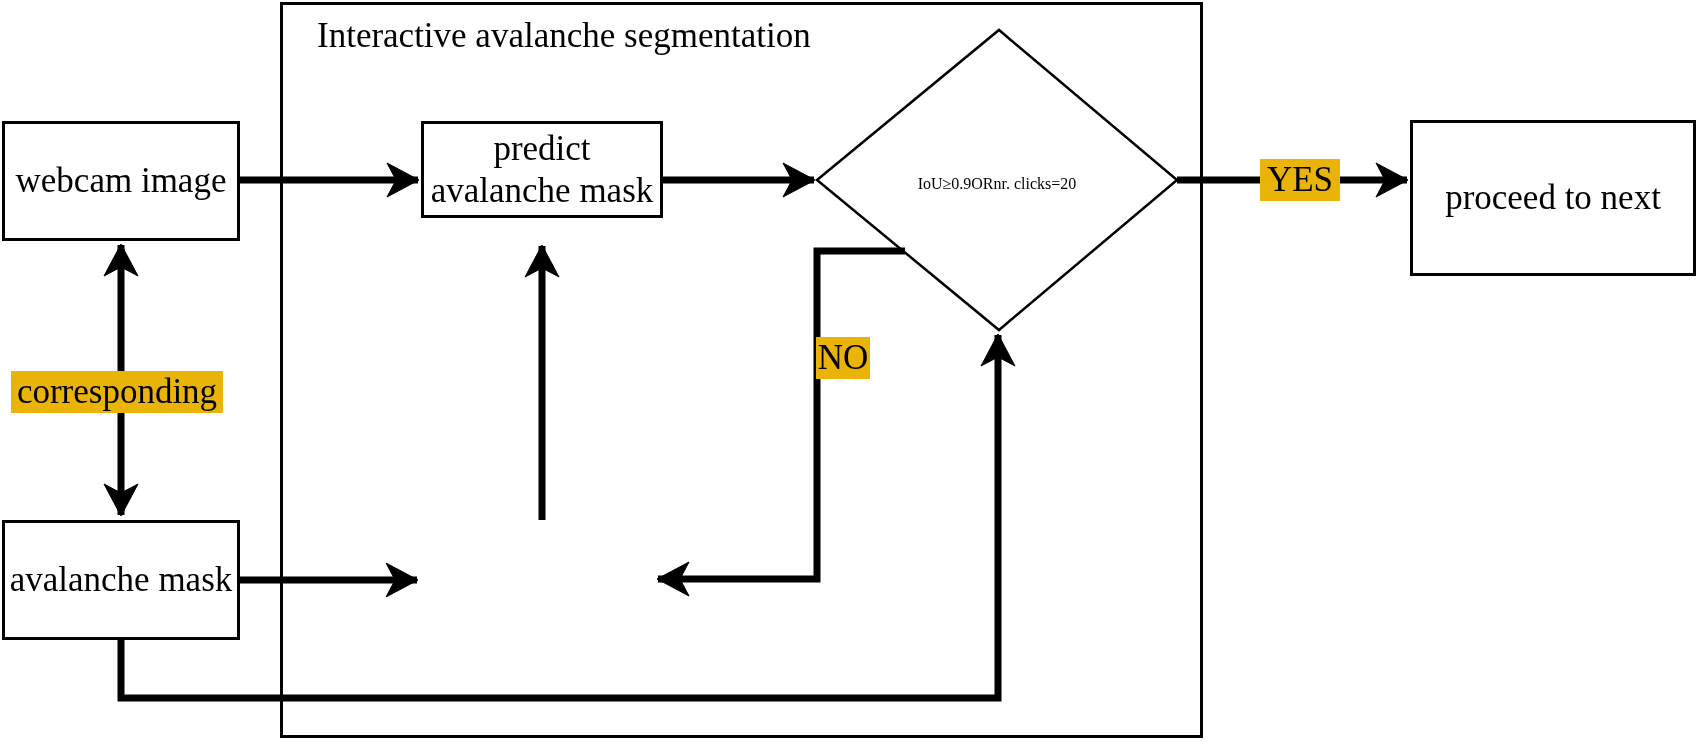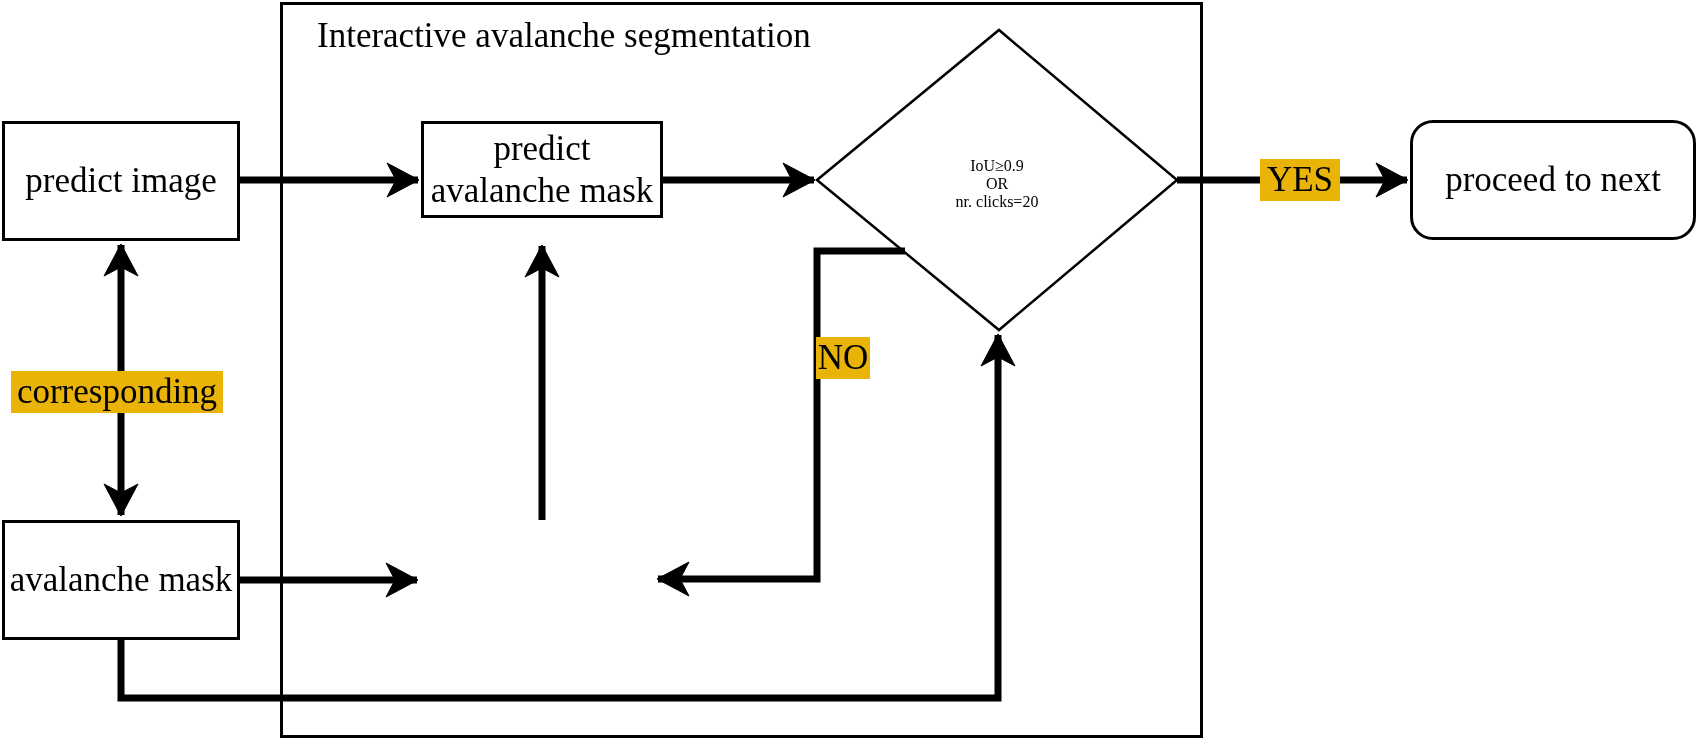--- a/index.html
+++ b/index.html
@@ -47,21 +47,21 @@
   .title {
     position: absolute;
     left: 34px; top: 10px;
     white-space: nowrap;
   }
   .diamond-label {
     position: absolute;
     left: 817px; top: 121px;
     width: 360px; height: 126px;
     display: flex;
-    flex-direction: column;
+    flex-direction: row;
     align-items: center;
     justify-content: center;
     text-align: center;
     z-index: 2;
   }
   .edge-label {
     position: absolute;
     background: #eab308;
     display: flex;
     align-items: center;
@@ -102,34 +102,34 @@
     <line x1="240" y1="580" x2="417" y2="580" stroke="#000000" stroke-width="7" marker-end="url(#ah)"></line>
 
     <line x1="542" y1="520" x2="542" y2="246" stroke="#000000" stroke-width="7" marker-end="url(#ah)"></line>
 
     <polyline points="905,251 817,251 817,579 658,579" fill="none" stroke="#000000" stroke-width="7" marker-end="url(#ah)"></polyline>
 
     <polyline points="121,638 121,698 998,698 998,335" fill="none" stroke="#000000" stroke-width="7" marker-end="url(#ah)"></polyline>
   </svg>
 
   <div class="node" style="left:2px; top:121px; width:238px; height:120px;">
-    <div class="line">predict image</div>
+    <div class="line">webcam image</div>
   </div>
 
   <div class="node" style="left:2px; top:520px; width:238px; height:120px;">
     <div class="line">avalanche mask</div>
   </div>
 
   <div class="node" style="left:421px; top:121px; width:242px; height:97px;">
     <div class="line">predict</div>
     <div class="line">avalanche mask</div>
   </div>
 
 
-  <div class="node" style="left:1410px; top:120px; width:286px; height:120px;border-radius:23px;">
+  <div class="node" style="left:1410px; top:120px; width:286px; height:156px;">
     <div class="line">proceed to next</div>
   </div>
 
   <div class="diamond-label">
     <div class="line">IoU≥0.9</div>
     <div class="line">OR</div>
     <div class="line">nr. clicks=20</div>
   </div>
 
   <div class="edge-label lbl" id="lbl-corresponding">corresponding</div>

